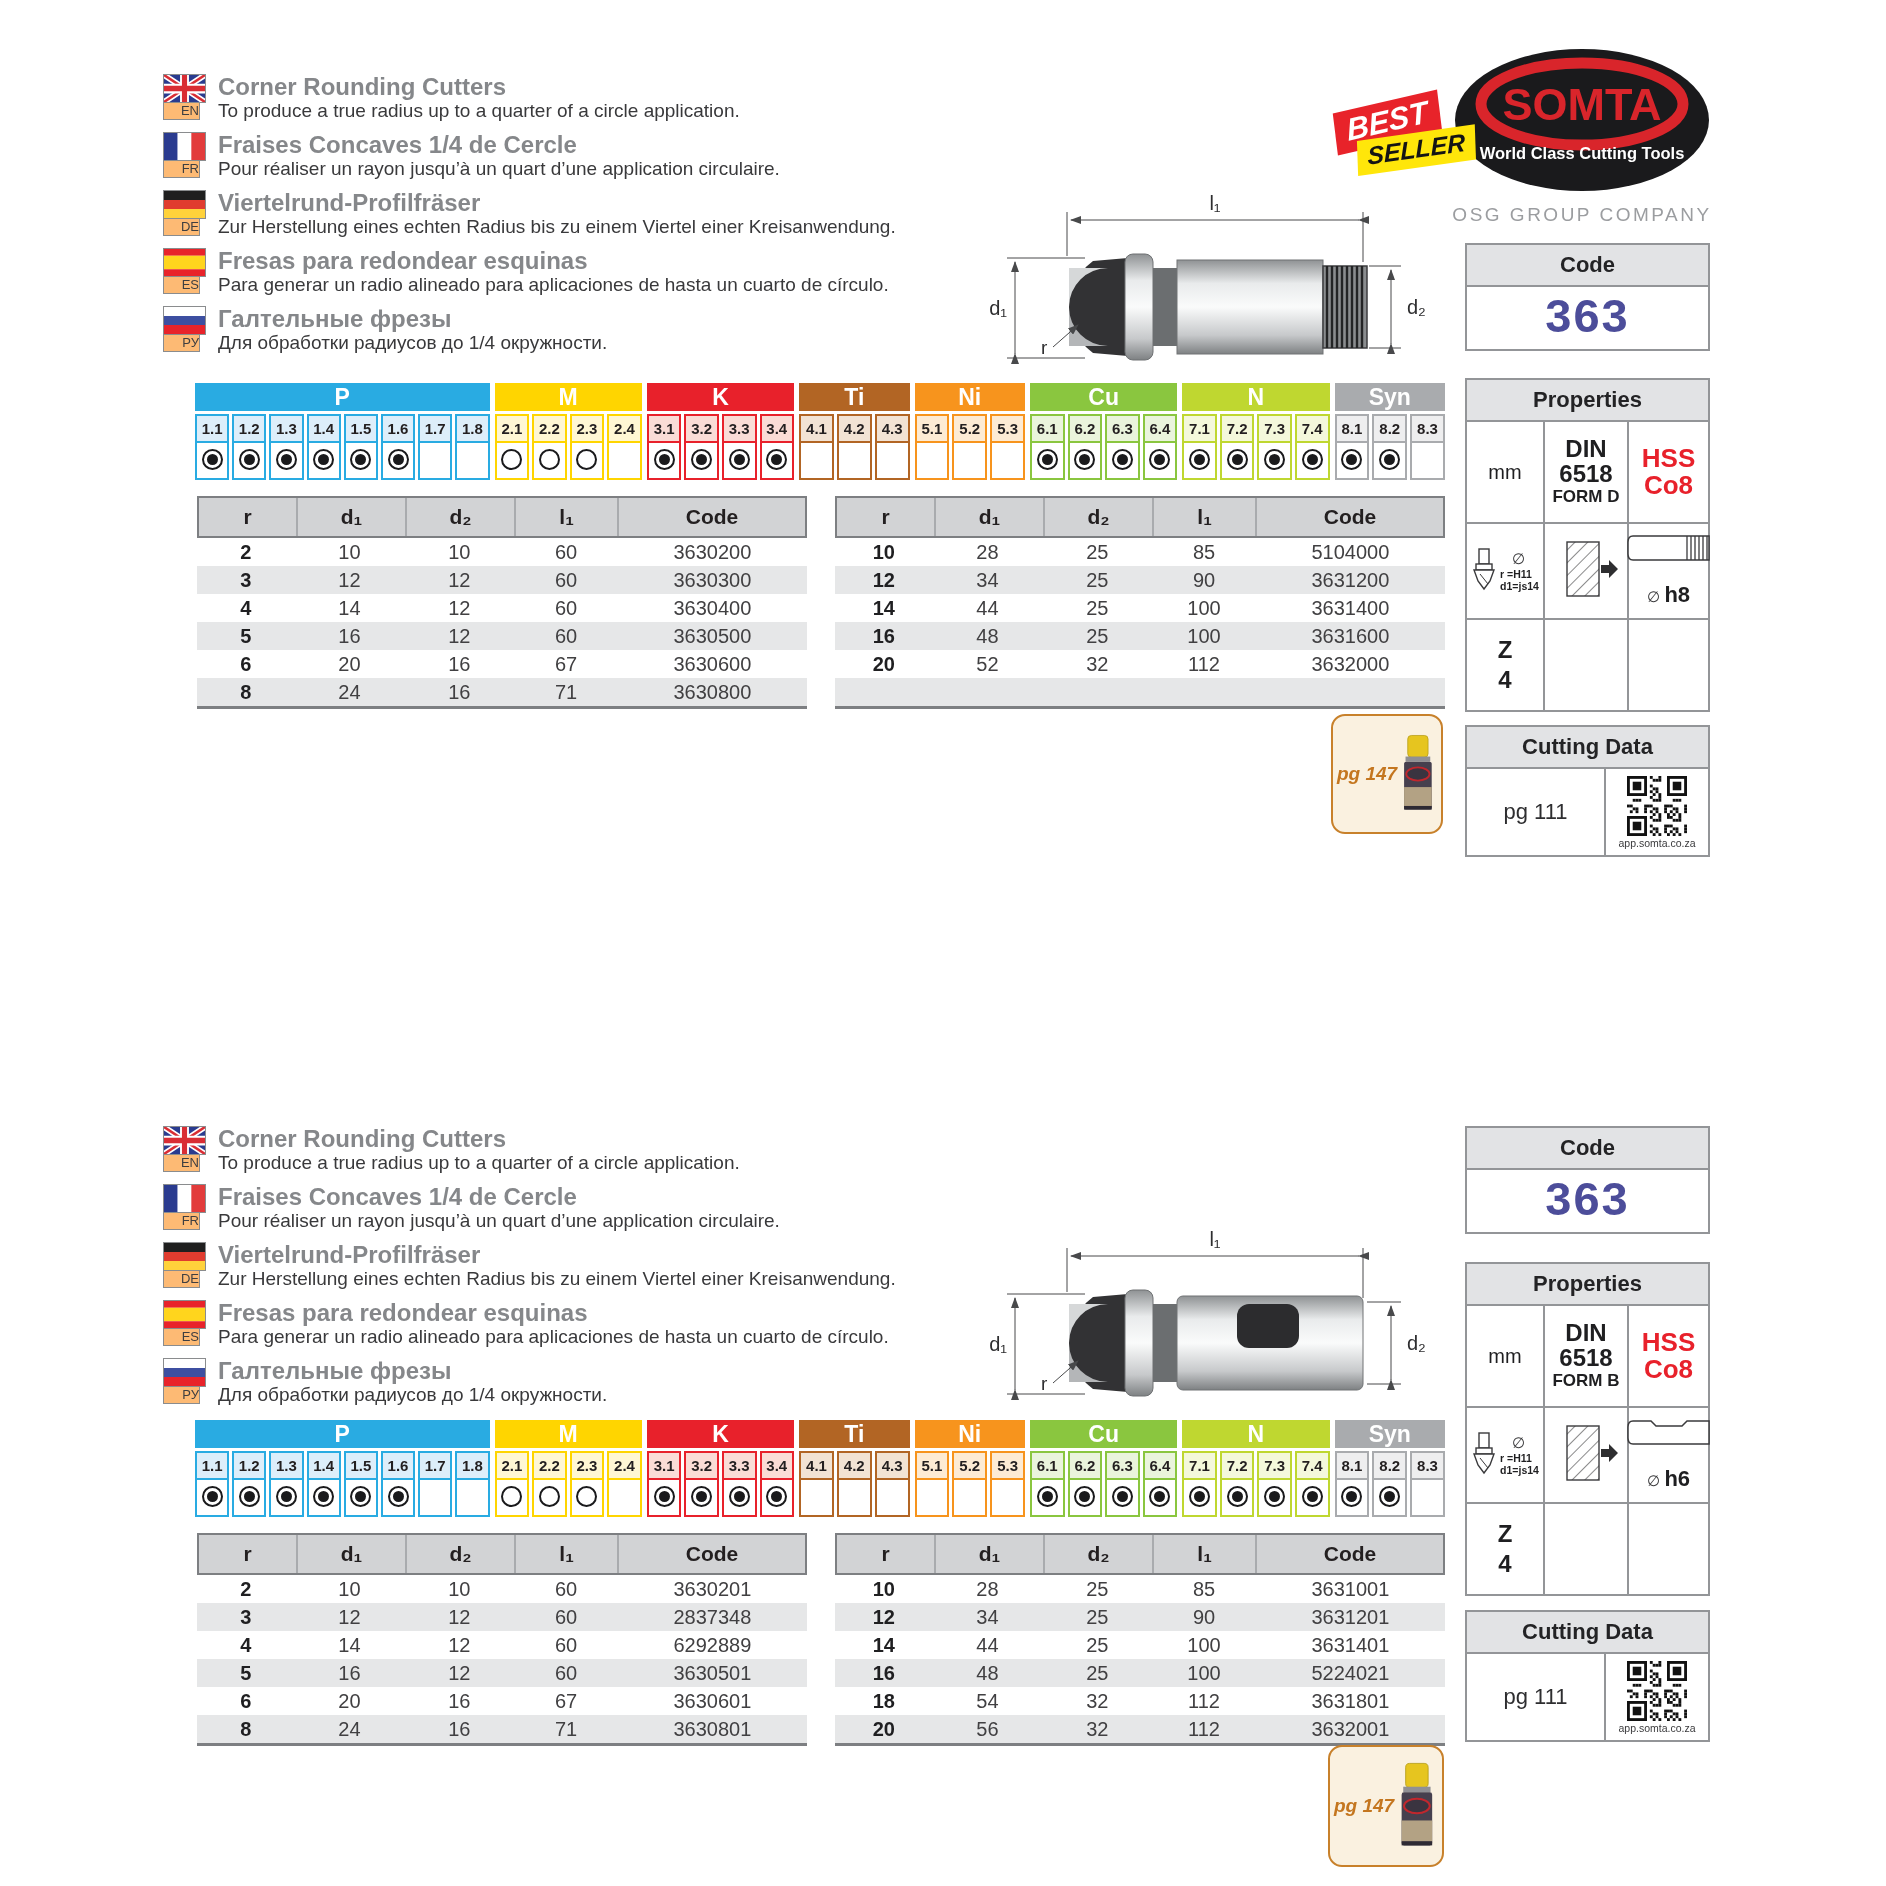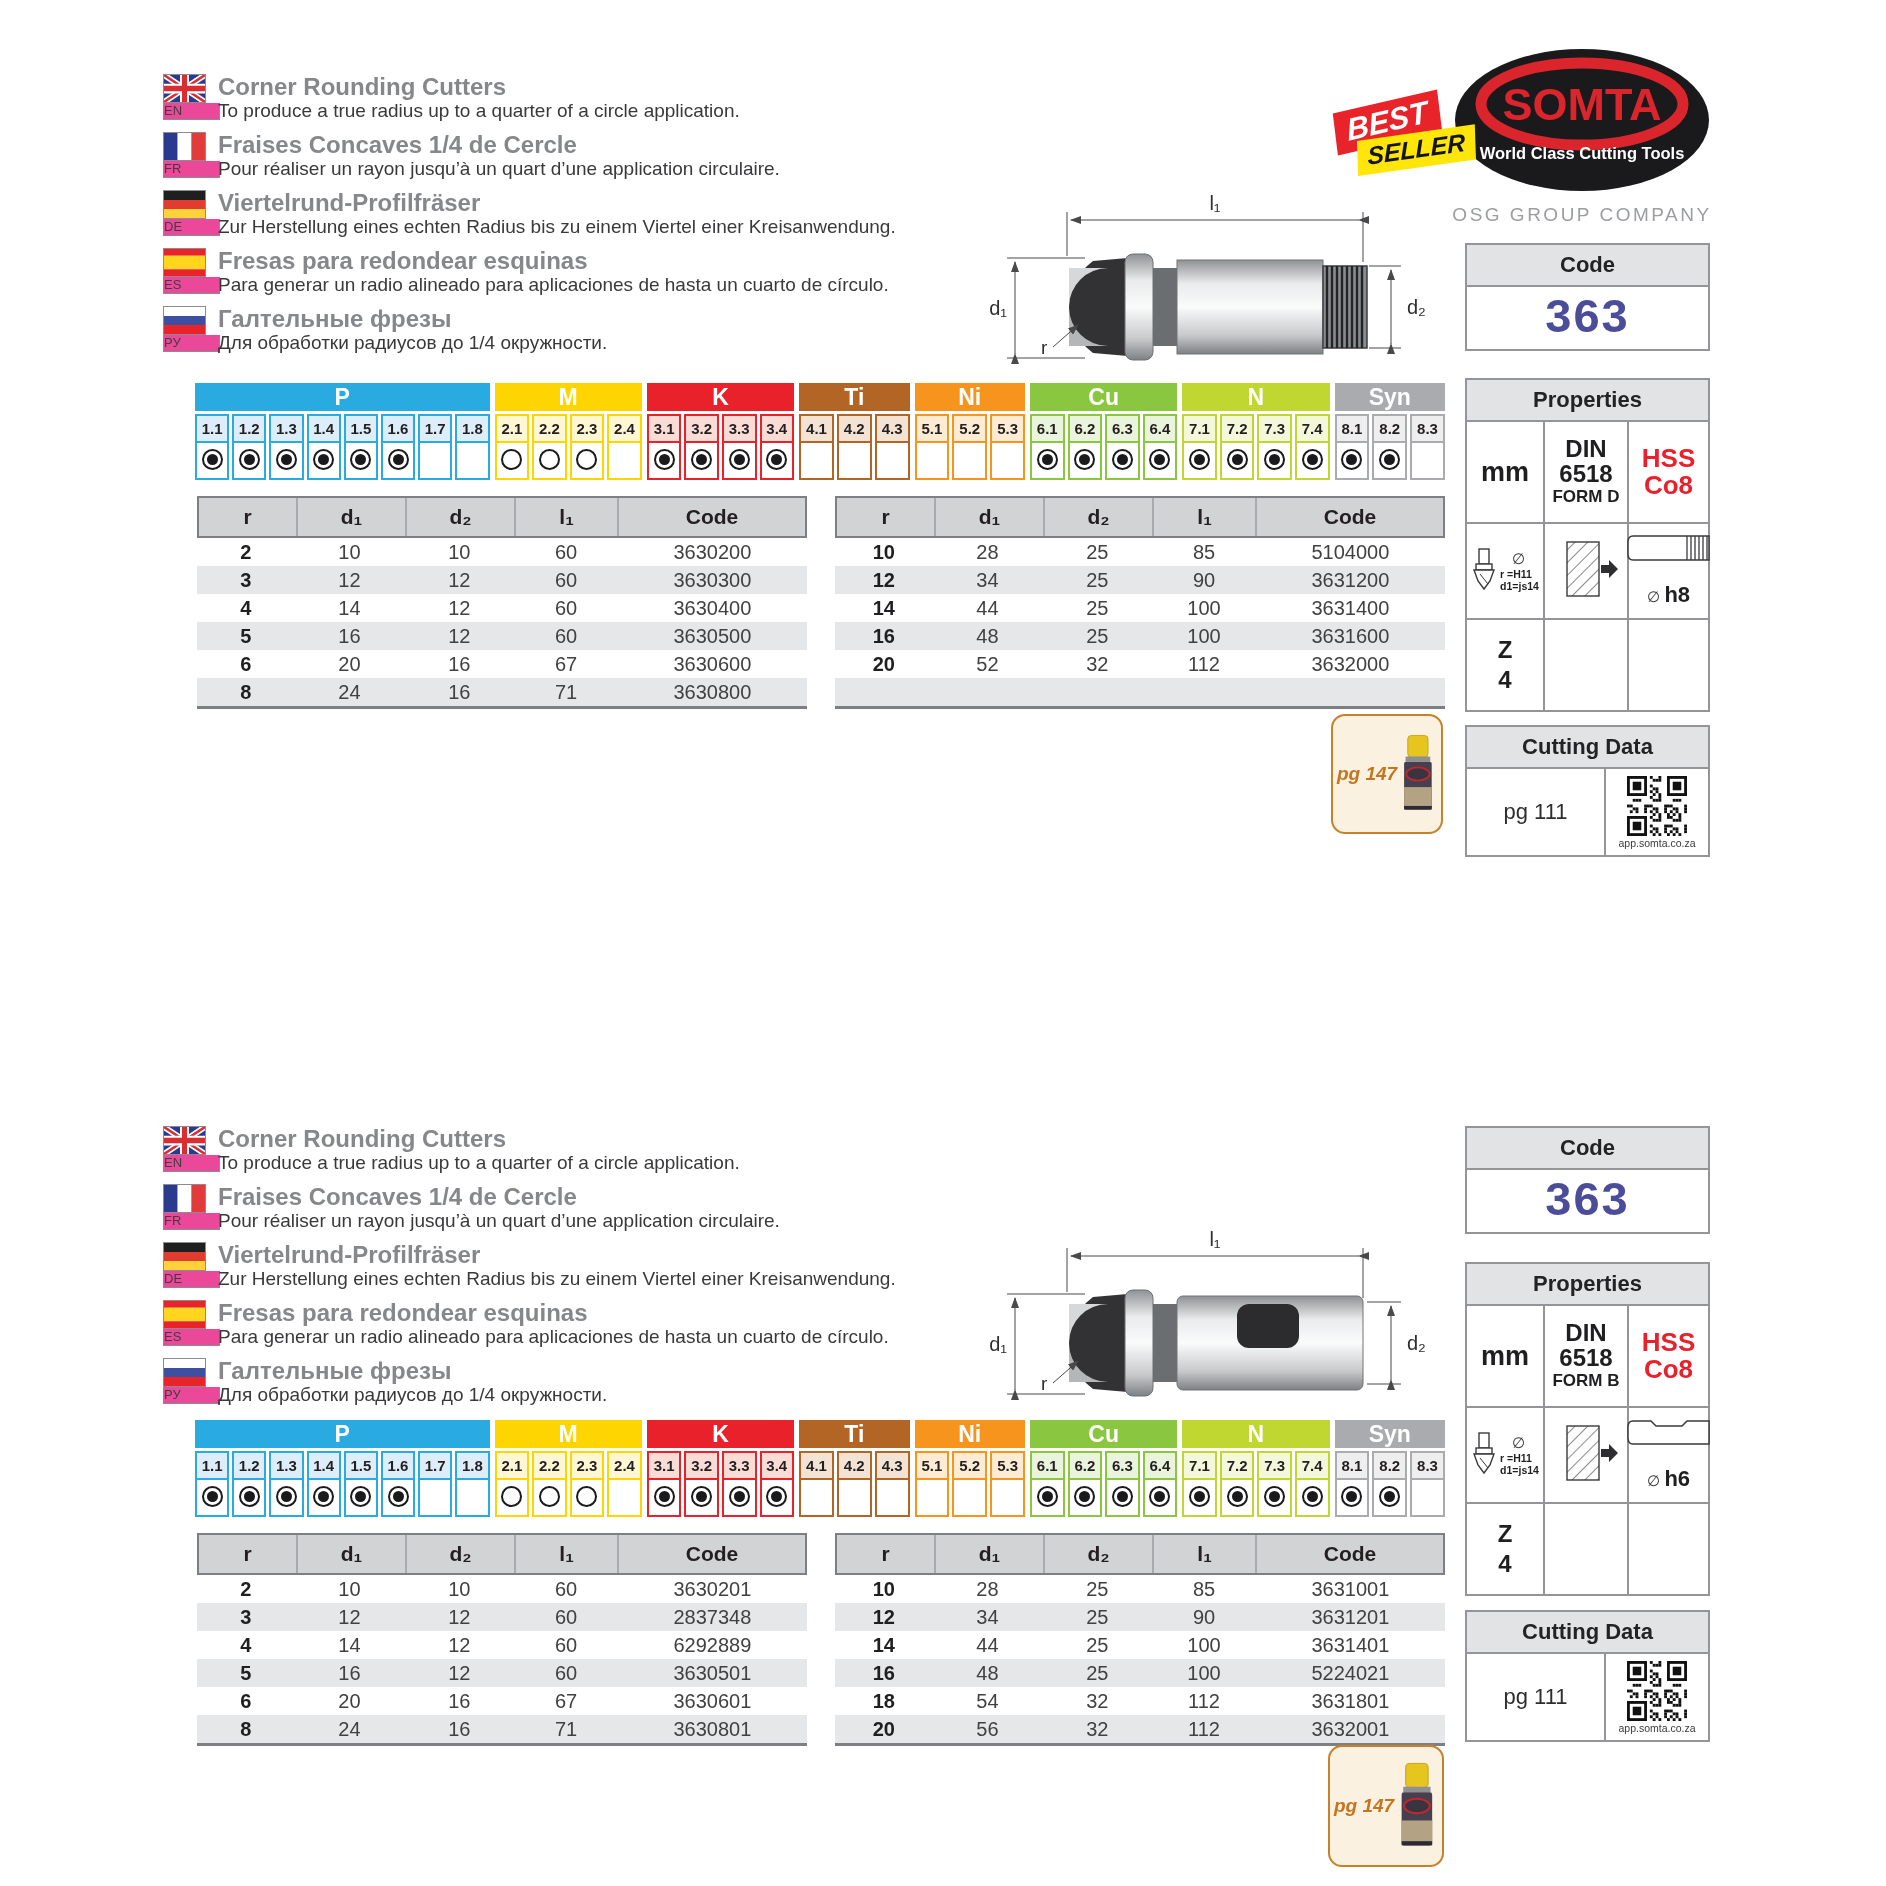--- a/index.html
+++ b/index.html
@@ -7,22 +7,22 @@
 body{font-family:"Liberation Sans","DejaVu Sans",sans-serif;color:#2e2e30}
 .page{position:relative;width:1886px;height:1886px;background:#fff;overflow:hidden}
 .abs{position:absolute}
 
 
 .lang-block{width:780px}
 .lang-item{display:flex;align-items:flex-start;margin-bottom:9px;height:49px}
 .flag-col{width:46px;flex:0 0 46px}
 .flag{width:43px;height:29px;border:1px solid #8a8c8e;display:block}
 .flag svg{width:100%;height:100%;display:block}
-.flag-label{width:57px;height:17px;background:#ec4899;border:1px solid #8a8c8e;border-top:none;
-  font-size:13px;line-height:15px;text-align:left;color:#3e3e40}
+.flag-label{width:37px;height:17px;background:#fdba74;border:1px solid #8a8c8e;border-top:none;
+  font-size:13px;line-height:15px;text-align:right;color:#3e3e40}
 .lang-text{margin-left:9px}
 .lang-title{font-size:24px;font-weight:bold;color:#85878a;line-height:1.08;white-space:nowrap}
 .lang-desc{font-size:19px;color:#39393b;line-height:1.12;white-space:nowrap}
 
 
 .materials{display:flex;gap:5px;width:1250px}
 .band{display:flex;flex-direction:column}
 .band-head{height:28px;line-height:28px;text-align:center;color:#fff;font-weight:bold;font-size:23px;margin-bottom:3px}
 .band-cells{display:flex;gap:3px;flex:1}
 .mcell{flex:1;display:flex;flex-direction:column;border:2px solid;background:#fff}
@@ -46,21 +46,21 @@
 .infobox{border:2px solid #939598;background:#fff}
 .box-head{height:42px;line-height:40px;text-align:center;font-weight:bold;font-size:22px;
   background:#e2e3e5;border-bottom:2px solid #939598;color:#232325}
 .code-val{height:62px;line-height:58px;text-align:center;font-size:47px;font-weight:bold;color:#4c4d9a;letter-spacing:2px}
 
 .props-grid{display:grid;grid-template-columns:78px 84px 79px;grid-template-rows:102px 96px 90px}
 .pcell{border-right:2px solid #939598;border-bottom:2px solid #939598;display:flex;flex-direction:column;
   align-items:center;justify-content:center;text-align:center}
 .pcell.last-col{border-right:none}
 .pcell.last-row{border-bottom:none}
-.p-mm{font-size:27px;font-weight:bold;color:#1f1f21}
+.p-mm{font-size:20px;font-weight:normal;color:#1f1f21}
 .p-din{font-size:24px;font-weight:bold;line-height:1.04;color:#1f1f21}
 .p-form{font-size:17px;font-weight:bold;color:#1f1f21;margin-top:1px}
 .p-hss{font-size:26px;font-weight:bold;line-height:1.05;color:#e8212b}
 .p-z{font-size:24px;font-weight:bold;line-height:1.25;color:#1f1f21}
 .tol-box{display:flex;align-items:center;gap:3px}
 .tol-text{text-align:left}
 .tol-sym{font-size:15px;color:#3a3a3c;text-align:left;margin-left:12px}
 .tol-line{font-size:10.5px;font-weight:bold;color:#1f1f21;line-height:1.15}
 .fit-cap{margin-top:20px}
 .fit-sym{font-size:15px;color:#3a3a3c}

